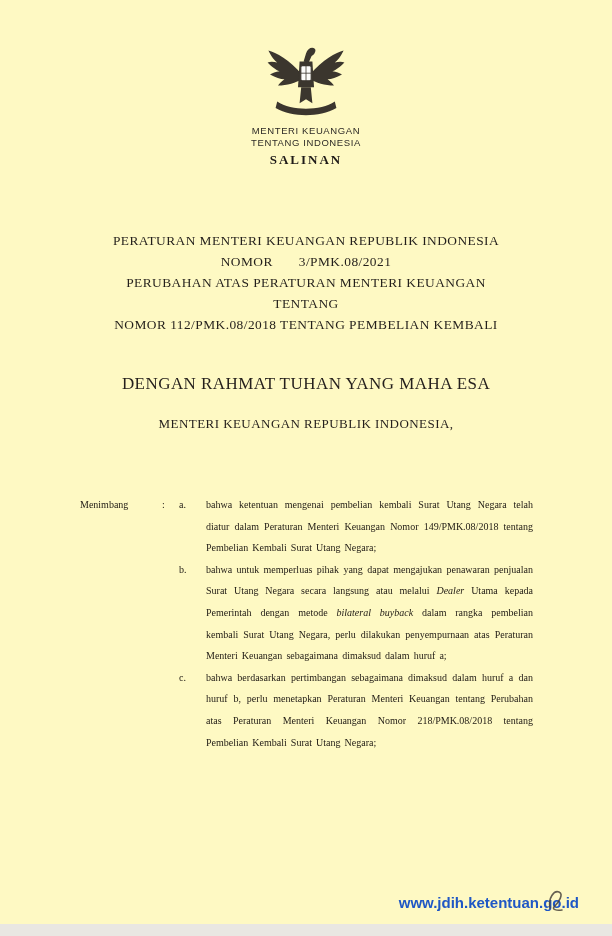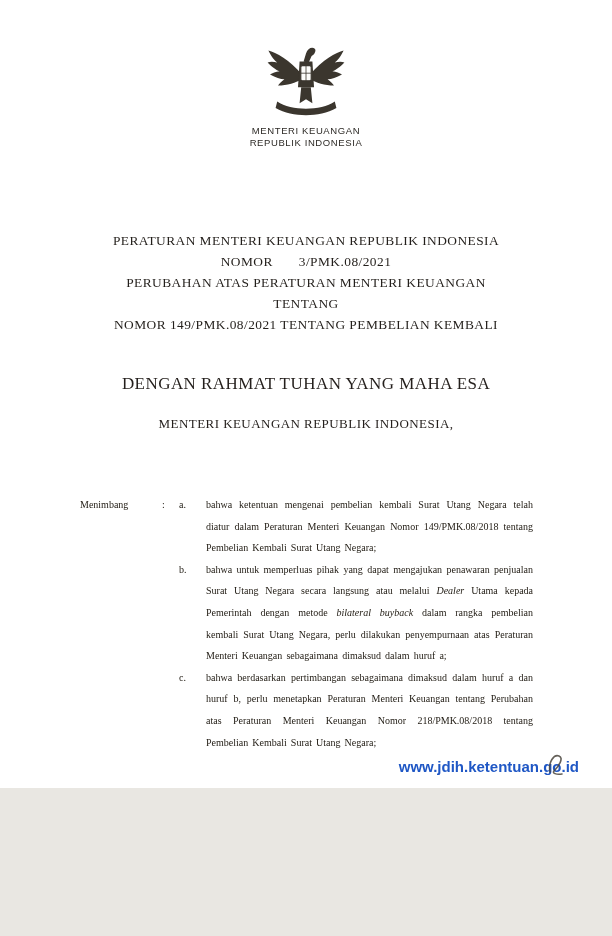--- a/index.html
+++ b/index.html
@@ -3,22 +3,22 @@
 <meta charset="utf-8">
 <style>
   html,body{margin:0;padding:0;}
   body{
     width:612px;height:936px;
     background:#e9e7e2;
     font-family:"Liberation Serif", serif;
   }
   .page{
     position:relative;
-    width:612px;height:788px;
-    background:#ffffff;
+    width:612px;height:924px;
+    background:#fef9c3;
     color:#241f1c;
     overflow:hidden;
   }
   
   .emblem{
     position:absolute;top:36px;left:50%;transform:translateX(-50%);
     width:82px;height:88px;
   }
   
   .letterhead{
@@ -96,32 +96,33 @@
         <path d="M14 82 C32 94 68 94 86 82 L88 90 C66 102 34 102 12 90 Z"></path>
       </g>
       <rect x="43.5" y="37" width="13" height="19" rx="2" fill="#fdfdfb" stroke="#3b362e" stroke-width="1.4"></rect>
       <line x1="43.5" y1="46.5" x2="56.5" y2="46.5" stroke="#3b362e" stroke-width="1"></line>
       <line x1="50" y1="37" x2="50" y2="56" stroke="#3b362e" stroke-width="1"></line>
     </svg>
   </div>
 
   <div class="letterhead">
     <div>MENTERI KEUANGAN</div>
-    <div>REPUBLIK INDONESIA</div>
+    <div>TENTANG INDONESIA</div>
   </div>
 
+  <div class="salinan">SALINAN</div>
 
   <div class="title-block">
     <div>PERATURAN MENTERI KEUANGAN REPUBLIK INDONESIA</div>
     <div>
       <span>NOMOR</span><span class="nomor-value">3/PMK.08/2021</span>
     </div>
     <div>PERUBAHAN ATAS PERATURAN MENTERI KEUANGAN</div>
     <div>TENTANG</div>
-    <div>NOMOR 149/PMK.08/2021 TENTANG PEMBELIAN KEMBALI</div>
+    <div>NOMOR 112/PMK.08/2018 TENTANG PEMBELIAN KEMBALI</div>
   </div>
 
   <div class="preamble-1">DENGAN RAHMAT TUHAN YANG MAHA ESA</div>
   <div class="preamble-2">MENTERI KEUANGAN REPUBLIK INDONESIA,</div>
 
   <div class="considerations">
     <div class="menimbang-label">Menimbang</div>
     <div class="menimbang-colon">:</div>
     <div class="items-col">
 

